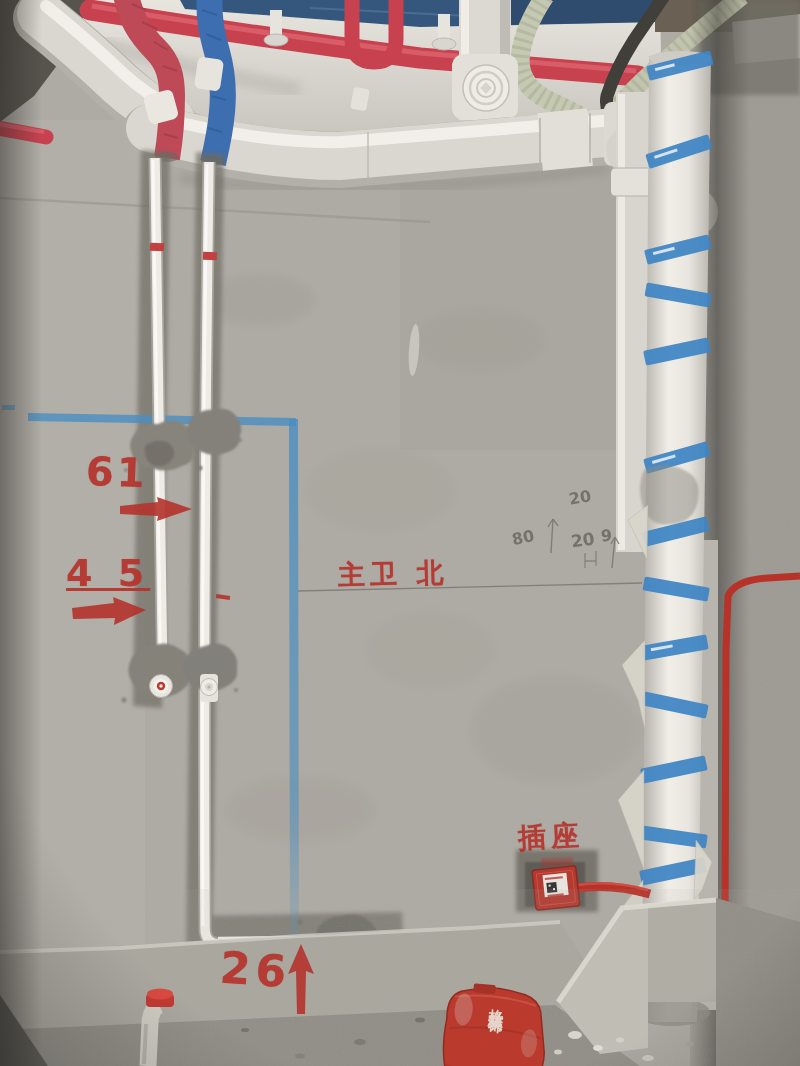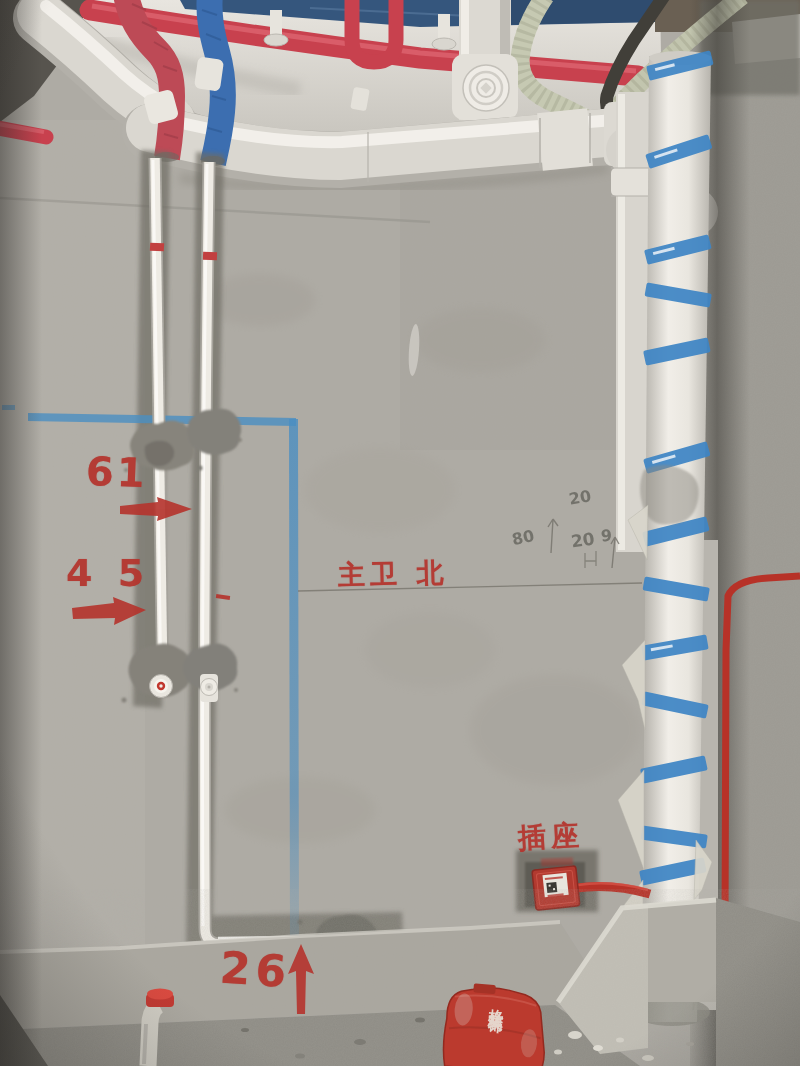--- a/index.html
+++ b/index.html
@@ -341,21 +341,21 @@
 
   <g style="fill:var(--red_marking,#b5332c)" opacity=".9">
     <polygon points="120,506 158,502 157,497 192,509 157,521 158,516 120,514"></polygon>
     <polygon points="72,608 114,603 113,597 146,610 114,625 115,618 73,619"></polygon>
     <polygon points="301,944 314,974 306,971 305,1014 297,1014 296,971 288,974"></polygon>
     <rect x="216" y="595" width="14" height="4" transform="rotate(8 223 597)"></rect>
   </g>
 </svg>
 
 <div class="ovl st" style="left:86px;top:452px;font-size:40px;letter-spacing:3px;transform:rotate(2deg);">61</div>
-<div class="ovl st" style="left:66px;top:554px;font-size:38px;letter-spacing:6px;">4 5</div>
+<div class="ovl st" style="left:66px;top:554px;font-size:38px;letter-spacing:6px;text-decoration:underline;">4 5</div>
 <div class="ovl st" style="left:338px;top:560px;font-size:27px;letter-spacing:5px;transform:rotate(-1.5deg);">主卫 北</div>
 <div class="ovl st" style="left:518px;top:823px;font-size:28px;letter-spacing:5px;transform:rotate(-3deg);">插座</div>
 <div class="ovl st" style="left:220px;top:948px;font-size:44px;letter-spacing:5px;transform:rotate(4deg);">26</div>
 <div class="ovl pc" style="left:569px;top:490px;font-size:16px;transform:rotate(-10deg);">20</div>
 <div class="ovl pc" style="left:512px;top:530px;font-size:16px;transform:rotate(-12deg);">80</div>
 <div class="ovl pc" style="left:571px;top:532px;font-size:17px;transform:rotate(-8deg);">20</div>
 <div class="ovl pc" style="left:601px;top:528px;font-size:16px;transform:rotate(-4deg);">9</div>
 <div class="ovl vtext" style="left:489px;top:997px;font-size:15px;letter-spacing:3px;color:#eae6dd;opacity:.9;transform:rotate(4deg);font-weight:bold;">格堂装饰</div>
 </div>
 

